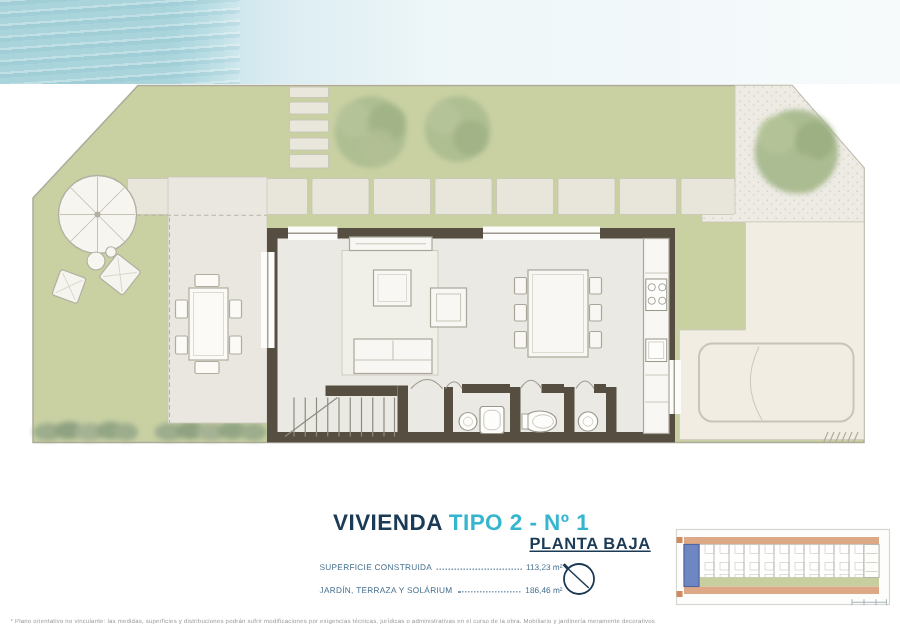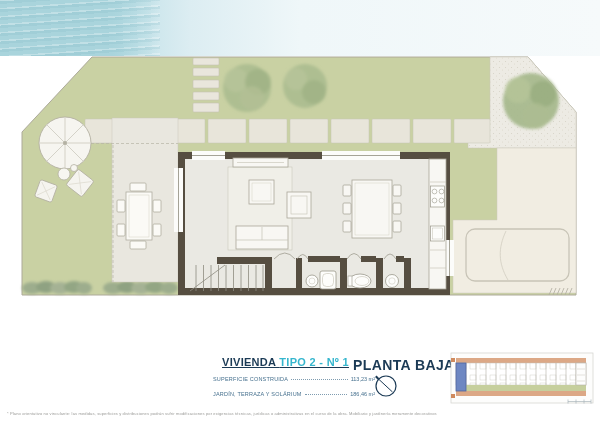--- a/index.html
+++ b/index.html
@@ -12,23 +12,23 @@
   .footer-band{
     position:absolute;left:0;top:352;width:600px;height:56px;
     background:linear-gradient(90deg,#aed6de 0px,#bcdfe6 110px,#dcedf2 190px,#eff7f9 300px,#f6fafb 100%);
   }
   .water-waves{
     position:absolute;left:0;top:0;width:160px;height:56px;
     background:
       repeating-linear-gradient(176deg, rgba(255,255,255,.28) 0 1.5px, rgba(122,179,192,.18) 1.5px 4px, rgba(255,255,255,0) 4px 8px),
       linear-gradient(90deg,#a9d4dc 0 70%, rgba(169,212,220,0) 100%);
   }
-  .unit-title{position:absolute;left:222px;top:356px;font-size:11px;font-weight:bold;letter-spacing:.3px;color:#1b3a55;white-space:nowrap;text-decoration:underline;}
+  .unit-title{position:absolute;left:222px;top:340px;font-size:15px;font-weight:bold;letter-spacing:.3px;color:#1b3a55;white-space:nowrap;}
   .unit-title .hl{color:#35b6ce;}
-  .plan-name{position:absolute;left:353px;top:357px;font-size:14px;font-weight:bold;letter-spacing:.4px;color:#1b3a55;white-space:nowrap;}
+  .plan-name{position:absolute;left:353px;top:357px;font-size:11px;font-weight:bold;letter-spacing:.4px;color:#1b3a55;white-space:nowrap;text-decoration:underline;}
   .specs{position:absolute;left:213px;top:372px;width:162px;}
   .spec-row{display:flex;align-items:flex-end;height:10px;margin-bottom:5px;}
   .spec-label{font-size:5.5px;letter-spacing:.2px;color:#46708e;white-space:nowrap;}
   .leader{flex:1;border-bottom:1px dotted #7f9cb0;margin:0 3px 2px 3px;min-width:8px;}
   .spec-value{font-size:5.5px;color:#46708e;white-space:nowrap;}
   .compass{position:absolute;left:373px;top:373px;}
   .keyplan{position:absolute;left:448px;top:350px;}
   .disclaimer{
     position:absolute;left:7px;top:411px;width:430px;
     font-size:4px;color:#9a9a97;letter-spacing:.15px;white-space:nowrap;overflow:hidden;

